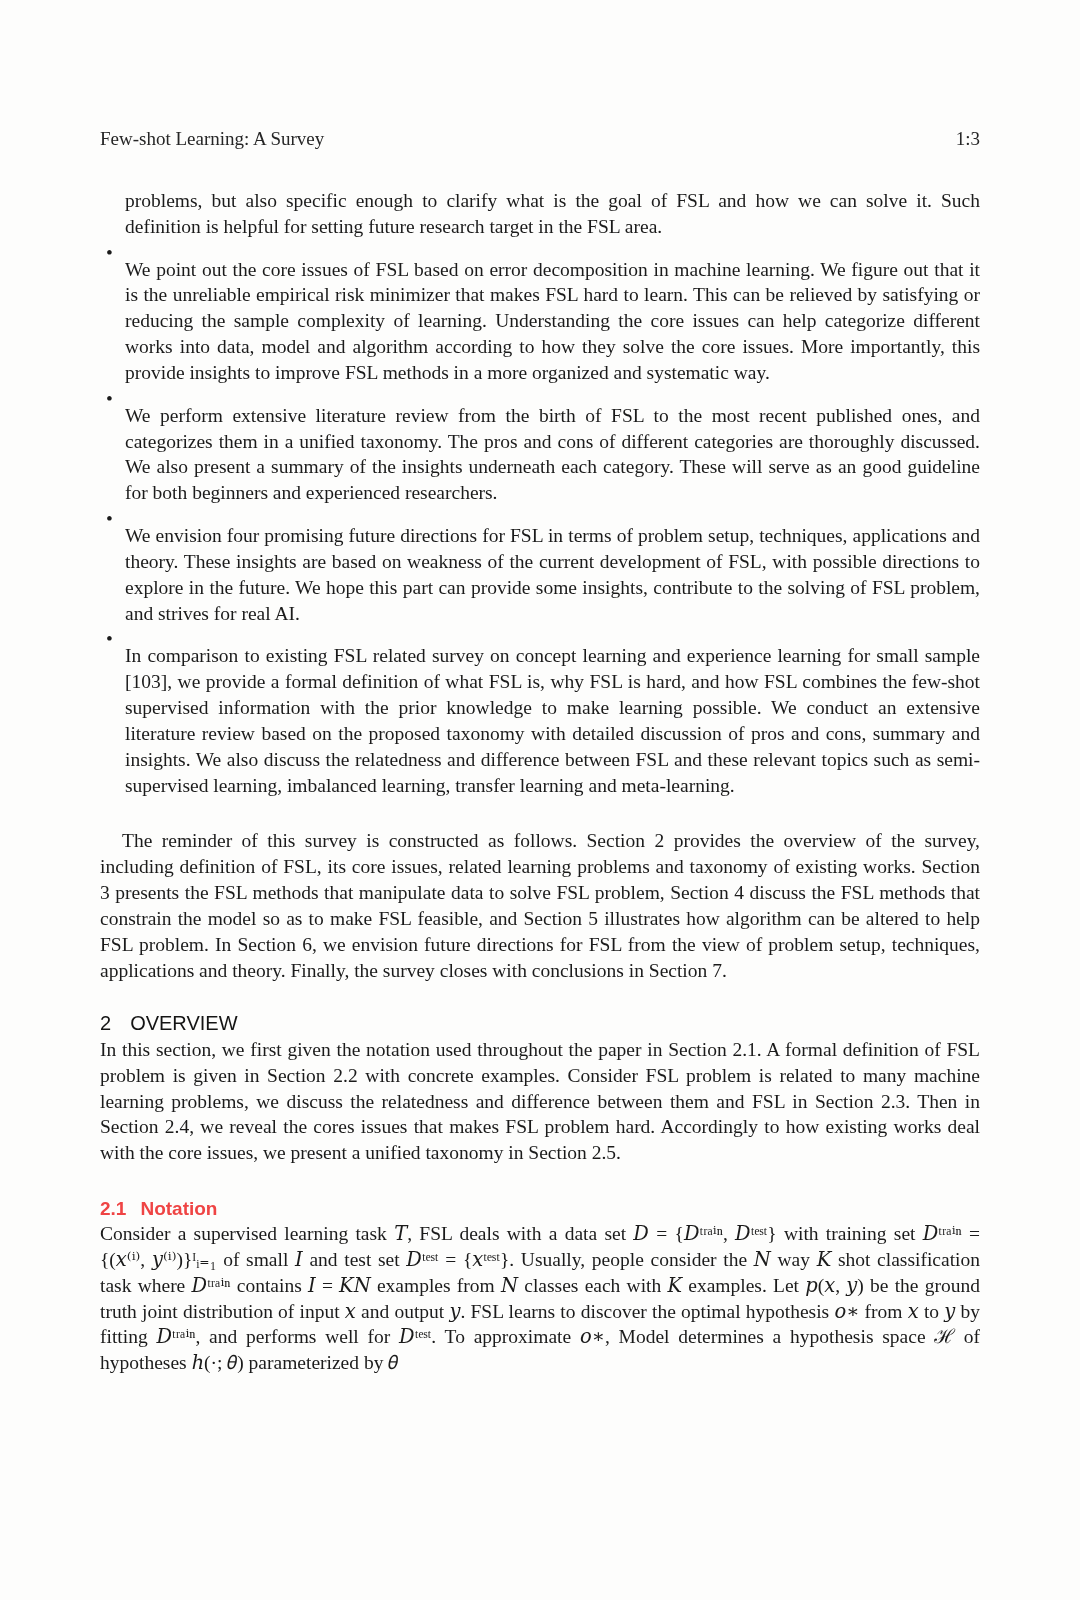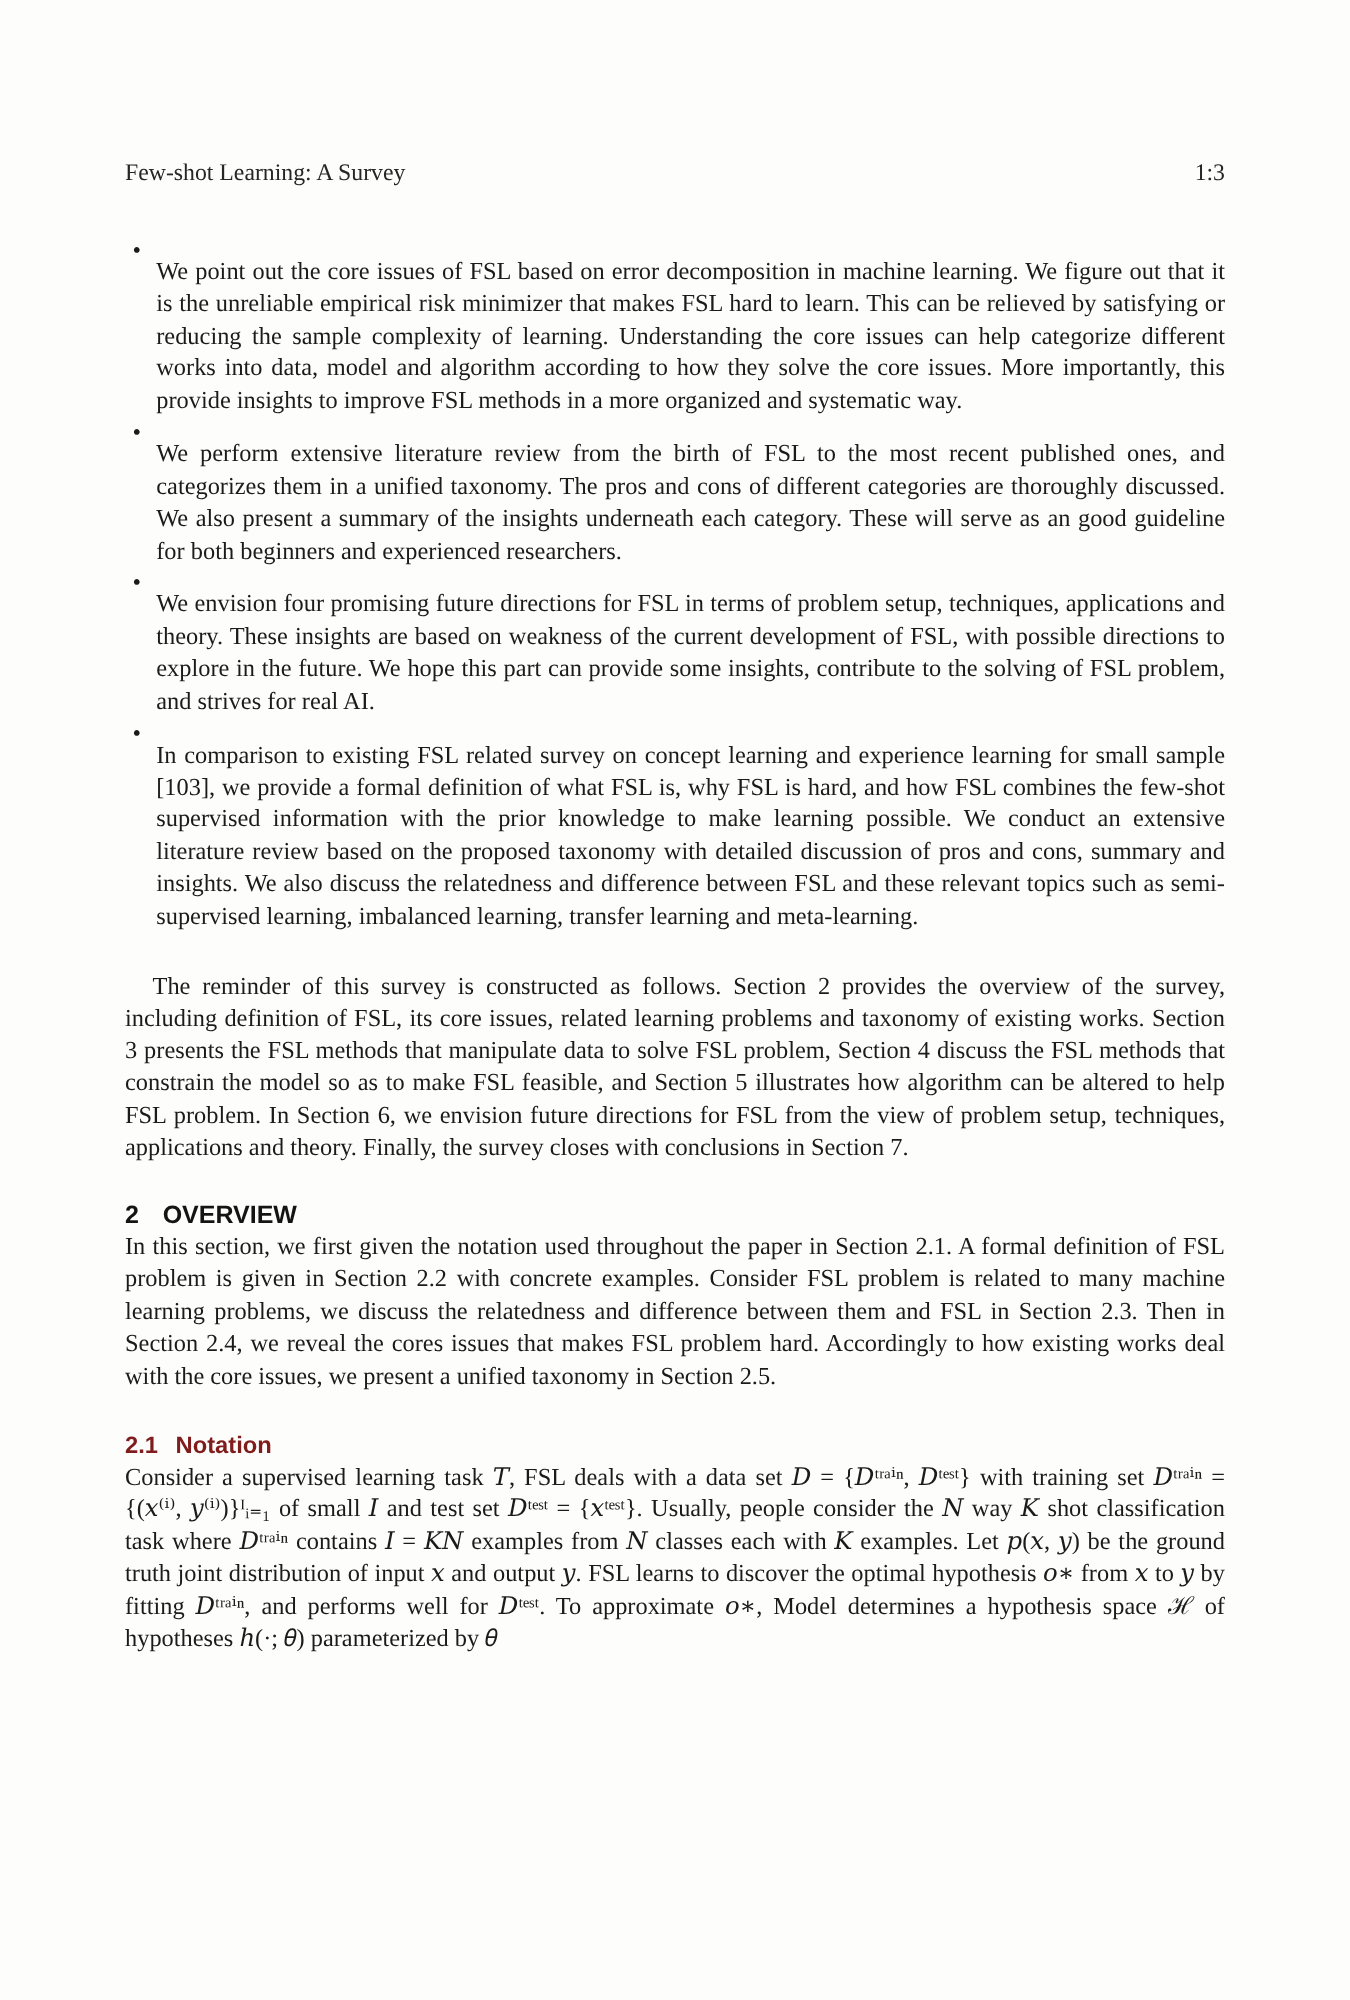--- a/index.html
+++ b/index.html
@@ -35,50 +35,51 @@
     flex: 0 0 25px;
     width: 25px;
     padding-left: 6px;
     text-align: left;
   }
   .bullet .btext { flex: 1; text-align: justify; margin-top: 17px; }
   .para { margin-top: 30px; }
   .para-first-indent { text-indent: 22px; }
   .sec-heading {
     font-family: "Liberation Sans", "DejaVu Sans", sans-serif;
-    font-weight: bold;
+    font-weight: normal;
     font-size: 20px;
     color: #141414;
     margin-top: 27px;
     text-align: left;
   }
   .sec-heading .secnum { margin-right: 19px; }
   .subsec-heading {
     font-family: "Liberation Sans", "DejaVu Sans", sans-serif;
     font-weight: bold;
     font-size: 19px;
-    color: #7f1d1d;
+    color: #ef4444;
     margin-top: 30px;
     text-align: left;
   }
   .subsec-heading .secnum { margin-right: 14px; }
   .after-heading { }
 </style>
 </head>
 <body>
 
 <div class="page">
 
   <div class="running-head">
     <span>Few-shot Learning: A Survey</span>
     <span>1:3</span>
   </div>
 
   <div class="content">
 
+    <div class="hang">problems, but also specific enough to clarify what is the goal of FSL and how we can solve it. Such definition is helpful for setting future research target in the FSL area.</div>
 
     <div class="bullet">
       <span class="marker">•</span>
       <span class="btext">We point out the core issues of FSL based on error decomposition in machine learning. We figure out that it is the unreliable empirical risk minimizer that makes FSL hard to learn. This can be relieved by satisfying or reducing the sample complexity of learning. Understanding the core issues can help categorize different works into data, model and algorithm according to how they solve the core issues. More importantly, this provide insights to improve FSL methods in a more organized and systematic way.</span>
     </div>
 
     <div class="bullet">
       <span class="marker">•</span>
       <span class="btext">We perform extensive literature review from the birth of FSL to the most recent published ones, and categorizes them in a unified taxonomy. The pros and cons of different categories are thoroughly discussed. We also present a summary of the insights underneath each category. These will serve as an good guideline for both beginners and experienced researchers.</span>
     </div>

